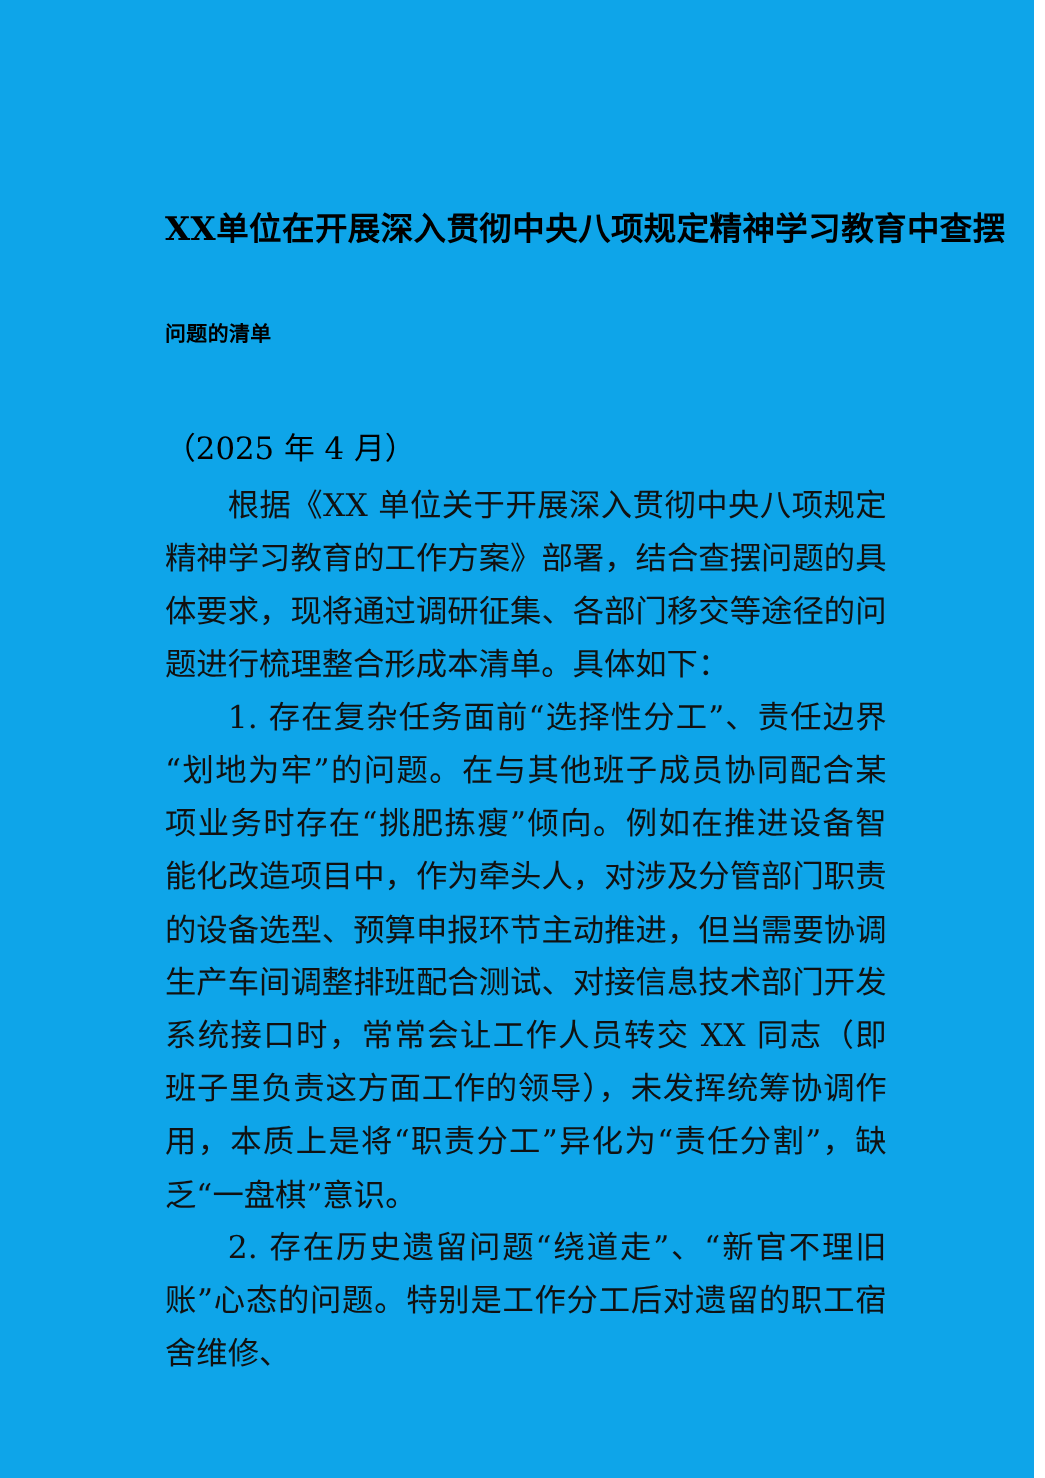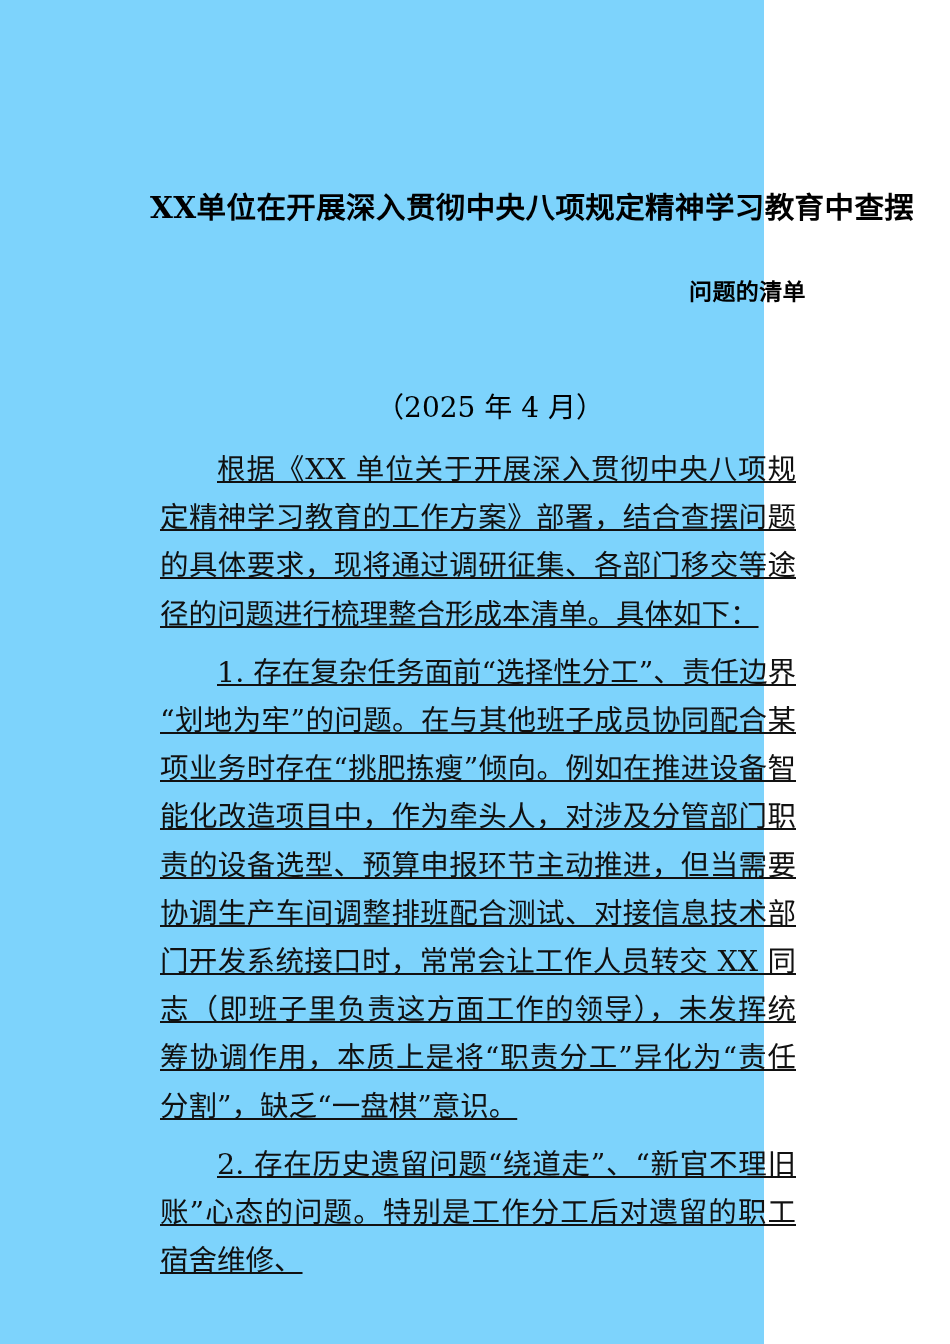--- a/index.html
+++ b/index.html
@@ -15,23 +15,23 @@
     overflow: hidden;
     font-family: "DejaVu Serif", "Liberation Serif", serif;
     color: #000000;
     -webkit-font-smoothing: antialiased;
   }
 
   #page {
     position: absolute;
     left: 0;
     top: 0;
-    width: 764px;
+    width: 940px;
     height: 1344px;
-    background: #7dd3fc;
+    background: #0ea5e9;
     box-sizing: border-box;
   }
 
   
   .doc-title {
     position: absolute;
     left: 150px;
     width: 656px;
     top: 146px;
     font-size: 29.5px;
@@ -40,63 +40,62 @@
     letter-spacing: 0.4px;
     text-align: justify;
     text-align-last: justify;
     font-family: "DejaVu Serif", "Liberation Serif", serif;
     white-space: nowrap;
   }
   .doc-title-2 {
     position: absolute;
     left: 150px;
     width: 656px;
-    top: 270px;
-    font-size: 23px;
+    top: 282px;
+    font-size: 19px;
     font-weight: bold;
     line-height: 44px;
     letter-spacing: 0.4px;
-    text-align: right;
+    text-align: left;
     font-family: "DejaVu Serif", "Liberation Serif", serif;
   }
 
   
   .doc-date {
     position: absolute;
-    left: 162px;
+    left: 150px;
     width: 656px;
     top: 388px;
     font-size: 28px;
     line-height: 40px;
-    text-align: center;
+    text-align: left;
     font-family: "DejaVu Serif", "Liberation Serif", serif;
     font-weight: 400;
   }
 
   
   #body-text {
     position: absolute;
     left: 150px;
     top: 436px;
     width: 656px;
     font-size: 28.5px;
     line-height: 48.2px;
     font-family: "DejaVu Serif", "Liberation Serif", serif;
     font-weight: 400;
     color: #111111;
   }
   .para {
-    margin: 10px;
+    margin: 0;
     padding: 0;
     text-indent: 2em;
     text-align: justify;
     text-justify: inter-ideograph;
     word-break: break-all;
     letter-spacing: 0px;
-    text-decoration: underline;
   }
   .para.last-cut {
     
   }
 </style>
 </head>
 <body>
 
 <div id="page">
 

